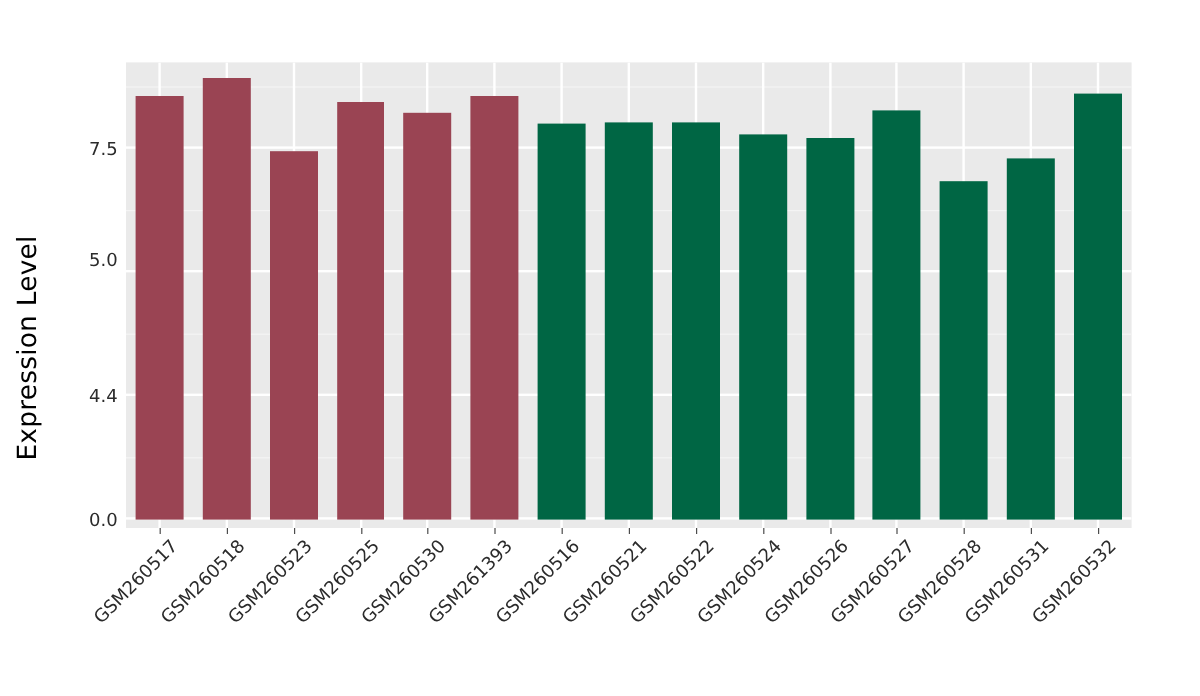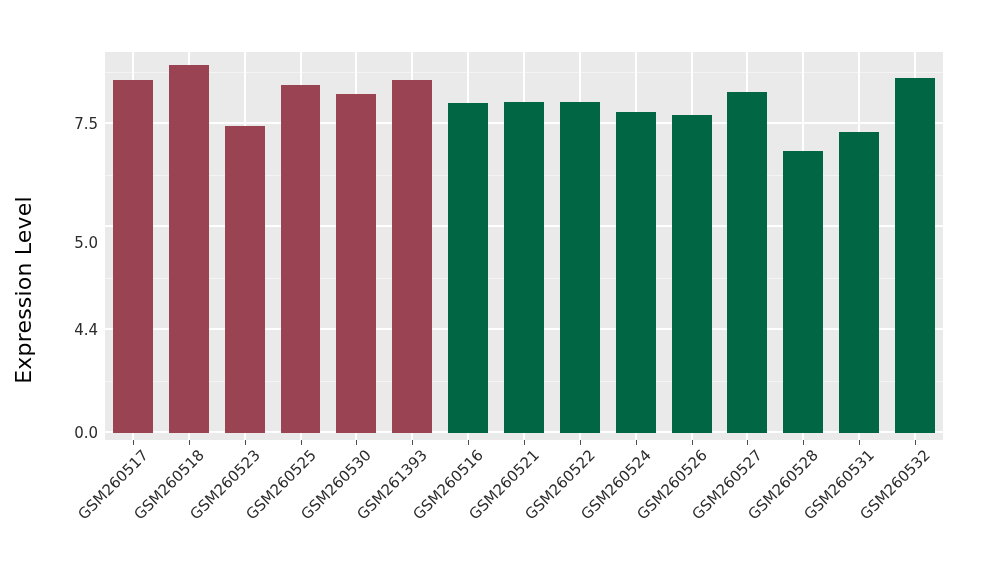--- a/index.html
+++ b/index.html
@@ -151,21 +151,21 @@
 
 <div id="chart-root">
 
   <div class="y-axis-title">Expression Level</div>
 
   <div class="y-tick-labels">
       <div class="y-tick-label" style="top: 381px;">0.0</div>
       <div class="y-tick-mark" style="top: 381px;"></div>
       <div class="y-tick-label" style="top: 278.027px;">4.4</div>
       <div class="y-tick-mark" style="top: 278.027px;"></div>
-      <div class="y-tick-label" style="top: 191px;">5.0</div>
+      <div class="y-tick-label" style="top: 165px;">5.0</div>
       <div class="y-tick-mark" style="top: 175.054px;"></div>
       <div class="y-tick-label" style="top: 72.0811px;">7.5</div>
       <div class="y-tick-mark" style="top: 72.0811px;"></div>
     </div>
 
   <div id="panel">
     <div id="grid-layer">
         <div class="grid-h-minor" style="bottom: 58.4865px;"></div>
         <div class="grid-h-minor" style="bottom: 161.459px;"></div>
         <div class="grid-h-minor" style="bottom: 264.432px;"></div>

